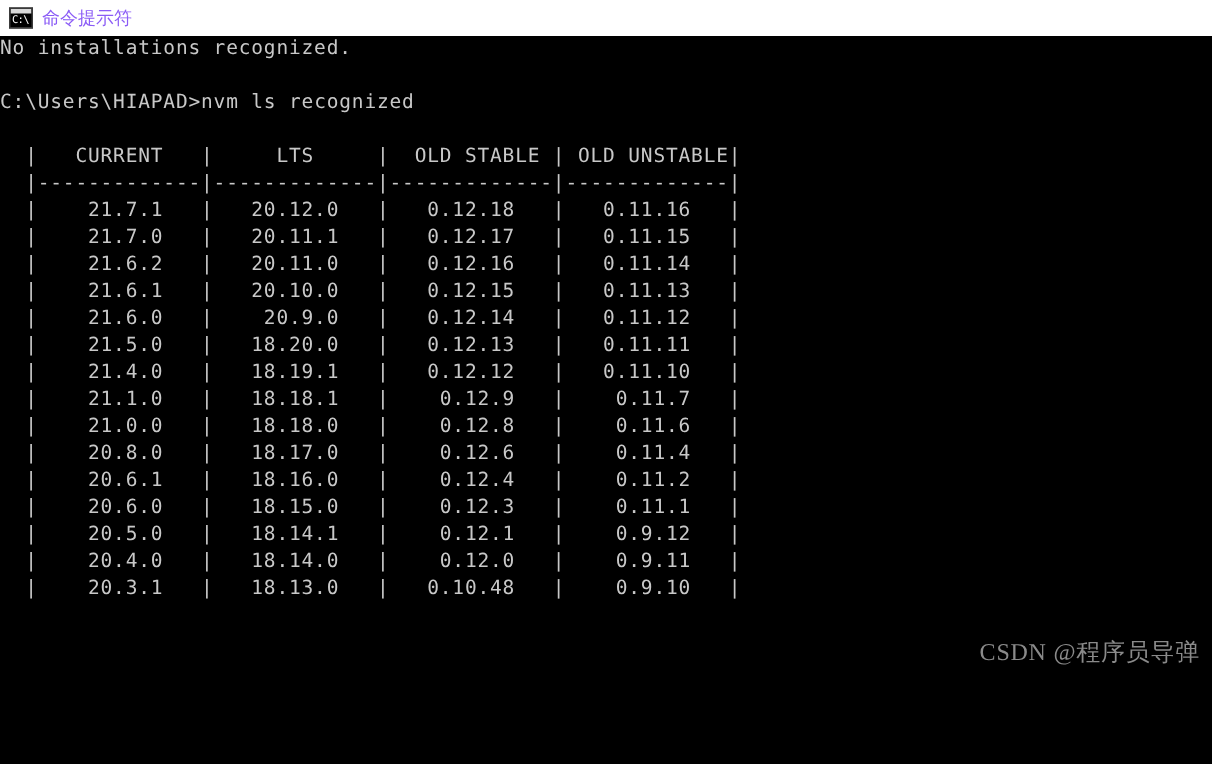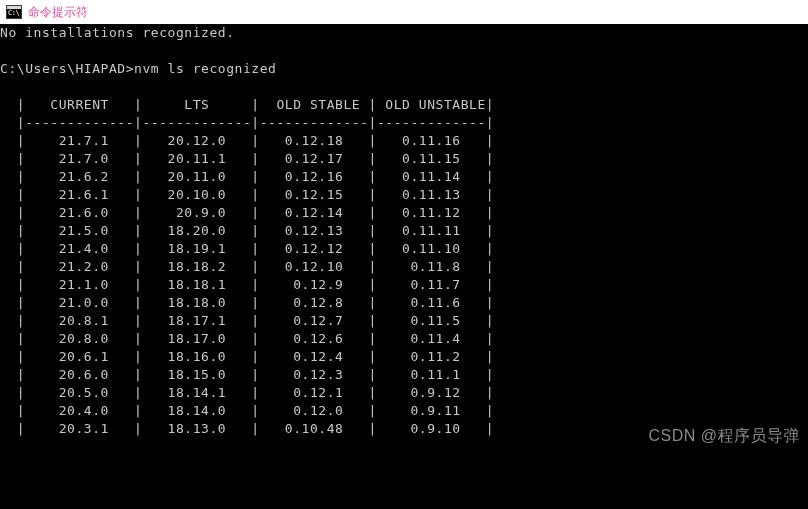--- a/index.html
+++ b/index.html
@@ -46,21 +46,21 @@
     top: 3px;
     font-family: "DejaVu Sans Mono", monospace;
     font-size: 7px;
     line-height: 9px;
     color: #ffffff;
     letter-spacing: -0.5px;
   }
   #title-text {
     font-family: "DejaVu Sans", sans-serif;
     font-size: 12px;
-    color: #ec4899;
+    color: #8b5cf6;
     line-height: 14px;
     white-space: nowrap;
   }
 
   
   #console {
     position: relative;
     width: 808px;
     height: 469px;
     background: #000000;
@@ -80,21 +80,21 @@
   }
   .spacer {
     height: 18px;
   }
 
   
   #watermark {
     position: absolute;
     right: 8px;
     top: 403px;
-    font-family: Liberation Sans, sans-serif;
+    font-family: Liberation Serif, serif;
     font-size: 16px;
     color: #8a8a8a;
     white-space: nowrap;
     letter-spacing: 0.5px;
     margin-left: 18px;
   }
 </style>
 </head>
 <body>
 
@@ -115,24 +115,22 @@
   <div id="table-block">
       <div class="line">  |   CURRENT   |     LTS     |  OLD STABLE | OLD UNSTABLE|</div>
       <div class="line">  |-------------|-------------|-------------|-------------|</div>
       <div class="line">  |    21.7.1   |   20.12.0   |   0.12.18   |   0.11.16   |</div>
       <div class="line">  |    21.7.0   |   20.11.1   |   0.12.17   |   0.11.15   |</div>
       <div class="line">  |    21.6.2   |   20.11.0   |   0.12.16   |   0.11.14   |</div>
       <div class="line">  |    21.6.1   |   20.10.0   |   0.12.15   |   0.11.13   |</div>
       <div class="line">  |    21.6.0   |    20.9.0   |   0.12.14   |   0.11.12   |</div>
       <div class="line">  |    21.5.0   |   18.20.0   |   0.12.13   |   0.11.11   |</div>
       <div class="line">  |    21.4.0   |   18.19.1   |   0.12.12   |   0.11.10   |</div>
-      <div class="line">  |    21.2.0   |   18.18.2   |   0.12.10   |    0.11.8   |</div>
       <div class="line">  |    21.1.0   |   18.18.1   |    0.12.9   |    0.11.7   |</div>
       <div class="line">  |    21.0.0   |   18.18.0   |    0.12.8   |    0.11.6   |</div>
-      <div class="line">  |    20.8.1   |   18.17.1   |    0.12.7   |    0.11.5   |</div>
       <div class="line">  |    20.8.0   |   18.17.0   |    0.12.6   |    0.11.4   |</div>
       <div class="line">  |    20.6.1   |   18.16.0   |    0.12.4   |    0.11.2   |</div>
       <div class="line">  |    20.6.0   |   18.15.0   |    0.12.3   |    0.11.1   |</div>
       <div class="line">  |    20.5.0   |   18.14.1   |    0.12.1   |    0.9.12   |</div>
       <div class="line">  |    20.4.0   |   18.14.0   |    0.12.0   |    0.9.11   |</div>
       <div class="line">  |    20.3.1   |   18.13.0   |   0.10.48   |    0.9.10   |</div>
     </div>
 
   <div class="spacer"></div>
 

